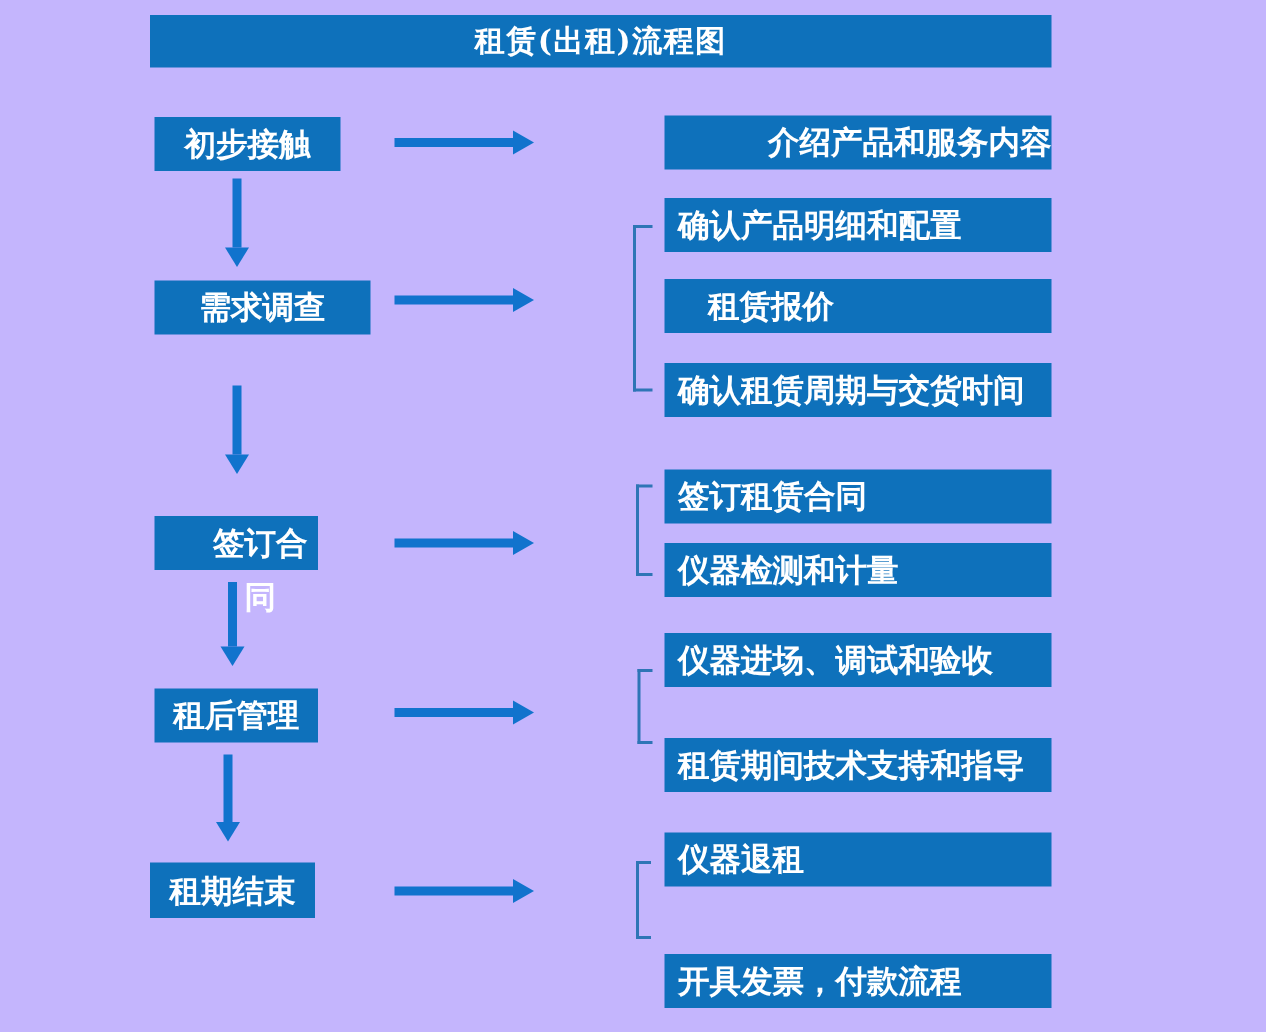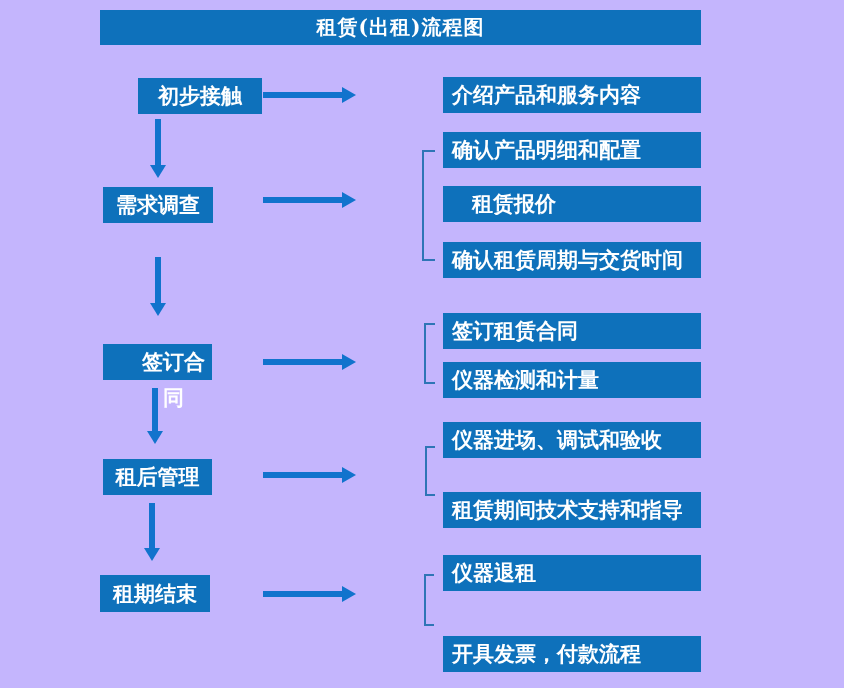--- a/index.html
+++ b/index.html
@@ -52,22 +52,22 @@
     box-sizing:border-box;
   }
 </style>
 </head>
 <body>
 
 <div class="canvas">
 
   <div class="titlebar">租赁(出租)流程图</div>
 
-  <div class="bluebox stage" style="left:103px;top:78px;width:124px;height:36px;margin-left:35px;">初步接触</div>
-  <div class="bluebox stage" style="left:103px;top:187px;width:110px;height:36px;">需求调查</div>
+  <div class="bluebox stage" style="left:103px;top:78px;width:124px;height:36px;">初步接触</div>
+  <div class="bluebox stage" style="left:103px;top:187px;width:144px;height:36px;">需求调查</div>
   <div class="bluebox stage" style="left:103px;top:344px;width:109px;height:36px;padding-left:32px;">签订合同</div>
   <div class="bluebox stage" style="left:103px;top:459px;width:109px;height:36px;">租后管理</div>
   <div class="bluebox stage" style="left:100px;top:575px;width:110px;height:37px;line-height:37px;">租期结束</div>
 
   <div class="varrow" style="left:150px;top:119px;height:59px;">
     <div class="shaft" style="height:46px;"></div>
       <div class="head" style="top:46px;"></div>
   </div>
   <div class="varrow" style="left:150px;top:257px;height:59px;">
     <div class="shaft" style="height:46px;"></div>
@@ -101,21 +101,21 @@
   <div class="harrow" style="left:263px;top:586px;">
       <div class="shaft"></div>
       <div class="head"></div>
     </div>
 
   <div class="bracket" style="left:422px;top:150px;width:13px;height:111px;"></div>
   <div class="bracket" style="left:424px;top:323px;width:11px;height:61px;"></div>
   <div class="bracket" style="left:425px;top:446px;width:10px;height:50px;"></div>
   <div class="bracket" style="left:424px;top:574px;width:10px;height:52px;"></div>
 
-  <div class="bluebox detail" style="left:443px;top:77px;width:258px;height:36px;">介绍产品和服务内容</div>
+  <div class="bluebox detail" style="left:443px;top:77px;width:258px;height:36px;text-align:right;">介绍产品和服务内容</div>
 
   <div class="bluebox detail" style="left:443px;top:132px;width:258px;height:36px;">确认产品明细和配置</div>
   <div class="bluebox detail" style="left:443px;top:186px;width:258px;height:36px;padding-left:29px;">租赁报价</div>
   <div class="bluebox detail" style="left:443px;top:242px;width:258px;height:36px;">确认租赁周期与交货时间</div>
 
   <div class="bluebox detail" style="left:443px;top:362px;width:258px;height:36px;">仪器检测和计量</div>
   <div class="bluebox detail" style="left:443px;top:313px;width:258px;height:36px;">签订租赁合同</div>
 
   <div class="bluebox detail" style="left:443px;top:422px;width:258px;height:36px;">仪器进场、调试和验收</div>
   <div class="bluebox detail" style="left:443px;top:492px;width:258px;height:36px;">租赁期间技术支持和指导</div>

